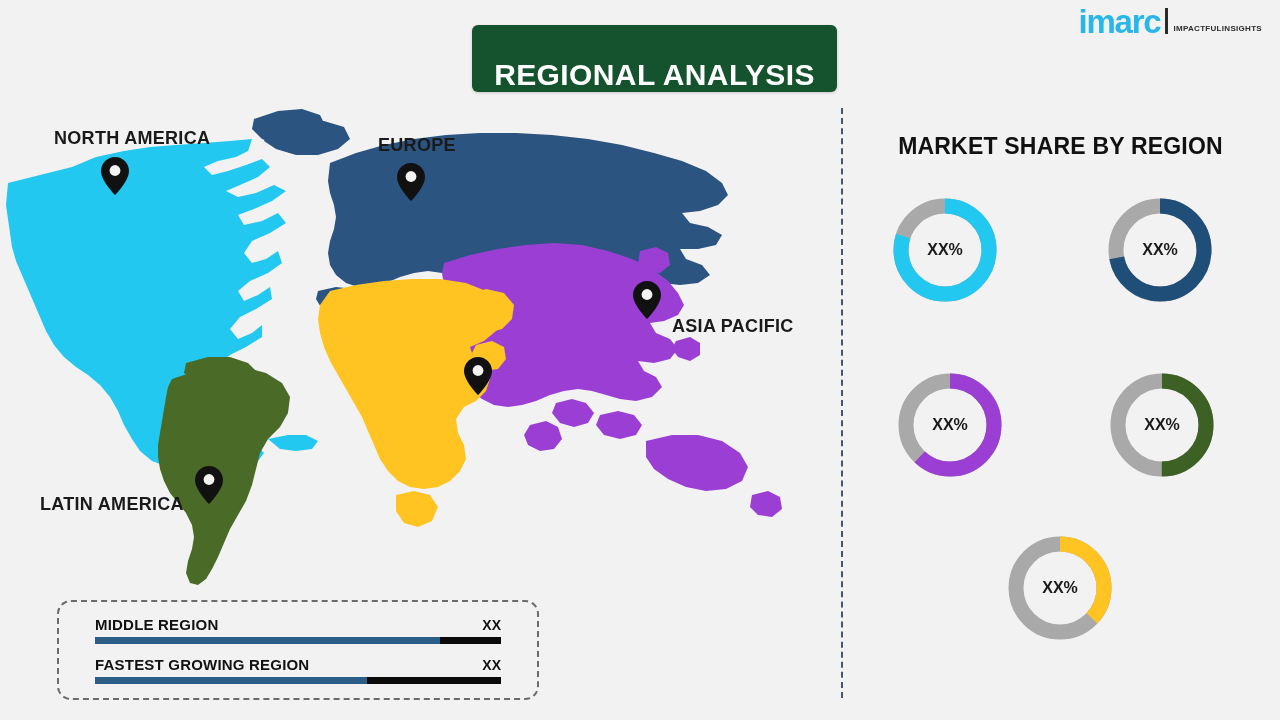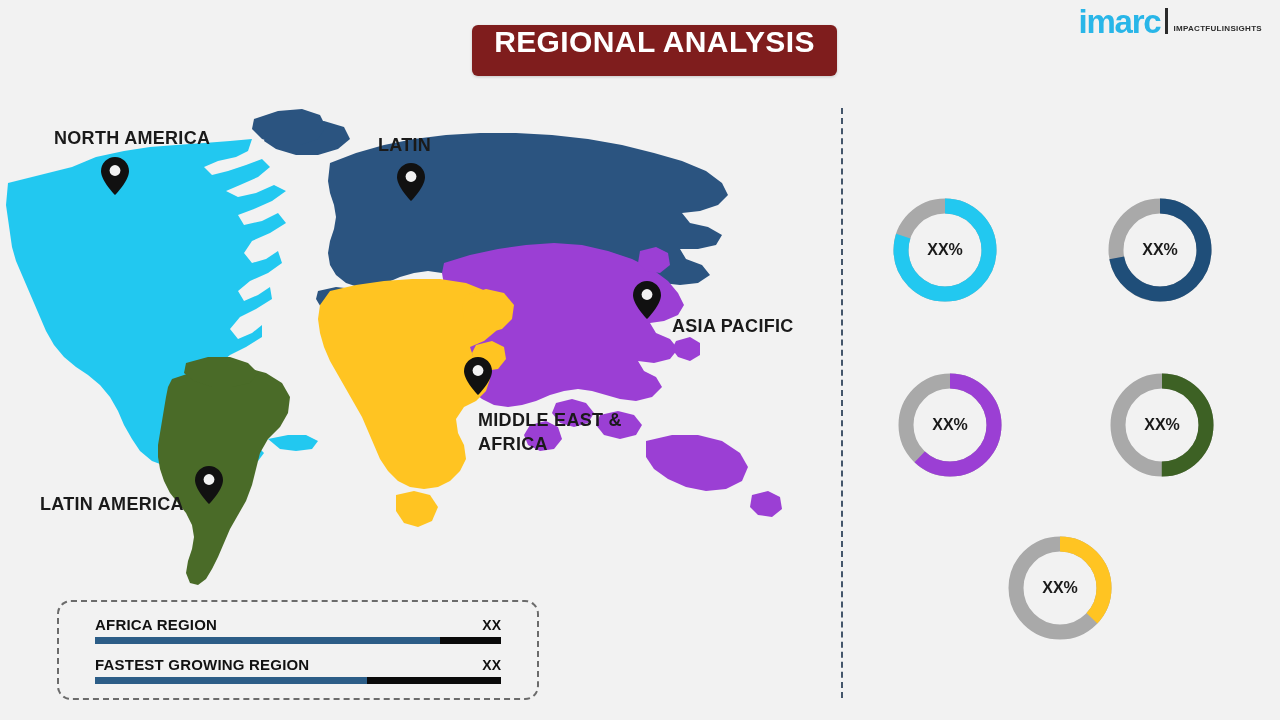--- a/index.html
+++ b/index.html
@@ -6,23 +6,23 @@
   body{
     width:1280px;height:720px;overflow:hidden;
     background:#f2f2f2;
     font-family:"Liberation Sans", sans-serif;
     position:relative;
   }
   .stage{position:absolute;inset:0;background:#f2f2f2;}
 
   
   .title-banner{
-    position:absolute;left:472px;top:25px;width:365px;height:51px;
-    background:#7f1d1d;border-radius:6px;
-    display:flex;align-items:flex-start;justify-content:center;
+    position:absolute;left:472px;top:25px;width:365px;height:67px;
+    background:#14532d;border-radius:6px;
+    display:flex;align-items:flex-end;justify-content:center;
     box-shadow:0 1px 3px rgba(0,0,0,.18);
   }
   .title-banner span{
     color:#ffffff;font-size:30px;font-weight:bold;letter-spacing:.4px;
   }
 
   
   .logo{position:absolute;right:18px;top:8px;display:flex;align-items:flex-end;gap:5px;}
   .logo-word{
     font-size:33px;font-weight:bold;color:#29b6e8;letter-spacing:-1.2px;
@@ -187,24 +187,22 @@
       </g>
 
       <g>
         <path fill="#2b5480" d="M254 24 L278 16 L302 14 L320 20 L326 32 L318 44 L300 50 L280 50 L262 44
           L252 34 Z"></path>
       </g>
     </svg>
   </div>
 
   <div class="rlabel lbl-na">NORTH AMERICA</div>
-  <div class="rlabel lbl-eu">LATIN</div>
+  <div class="rlabel lbl-eu">EUROPE</div>
   <div class="rlabel lbl-ap">ASIA PACIFIC</div>
-  <div class="rlabel lbl-mea">MIDDLE EAST &amp;
-AFRICA</div>
   <div class="rlabel lbl-la">LATIN AMERICA</div>
 
   <div class="pin pin-na">
     <svg viewBox="0 0 28 38">
         <path d="M14 0C6.3 0 0 6.3 0 14c0 10 14 24 14 24s14-14 14-24C28 6.3 21.7 0 14 0z" fill="#111"></path>
         <circle cx="14" cy="13.5" r="5.4" fill="#f2f2f2"></circle>
       </svg>
   </div>
   <div class="pin pin-eu">
     <svg viewBox="0 0 28 38">
@@ -227,38 +225,39 @@
   <div class="pin pin-la">
     <svg viewBox="0 0 28 38">
         <path d="M14 0C6.3 0 0 6.3 0 14c0 10 14 24 14 24s14-14 14-24C28 6.3 21.7 0 14 0z" fill="#111"></path>
         <circle cx="14" cy="13.5" r="5.4" fill="#f2f2f2"></circle>
       </svg>
   </div>
 
   <div class="legend-box">
     <div class="legend-row">
       <div class="legend-head">
-        <span class="legend-name">AFRICA REGION</span>
+        <span class="legend-name">MIDDLE REGION</span>
         <span class="legend-val">XX</span>
       </div>
       <div class="legend-track" style="background: rgb(10, 10, 10);">
         <div class="legend-fill" style="width: 85%; background: rgb(44, 93, 135);"></div>
       </div>
     </div>
     <div class="legend-row">
       <div class="legend-head">
         <span class="legend-name">FASTEST GROWING REGION</span>
         <span class="legend-val">XX</span>
       </div>
       <div class="legend-track" style="background: rgb(10, 10, 10);">
         <div class="legend-fill" style="width: 67%; background: rgb(44, 93, 135);"></div>
       </div>
     </div>
   </div>
 
+  <div class="panel-title">MARKET SHARE BY REGION</div>
 
   <div class="donut d0">
       <svg viewBox="0 0 120 120">
         <circle cx="60" cy="60" r="44" fill="none" stroke="#a9a9a9" stroke-width="15"></circle>
         <circle cx="60" cy="60" r="44" fill="none" stroke="#22c8f0" stroke-width="15" stroke-dasharray="221.16812281272144 55.29203070318033"></circle>
       </svg>
     <div class="donut-label">XX%</div>
   </div>
   <div class="donut d1">
       <svg viewBox="0 0 120 120">

